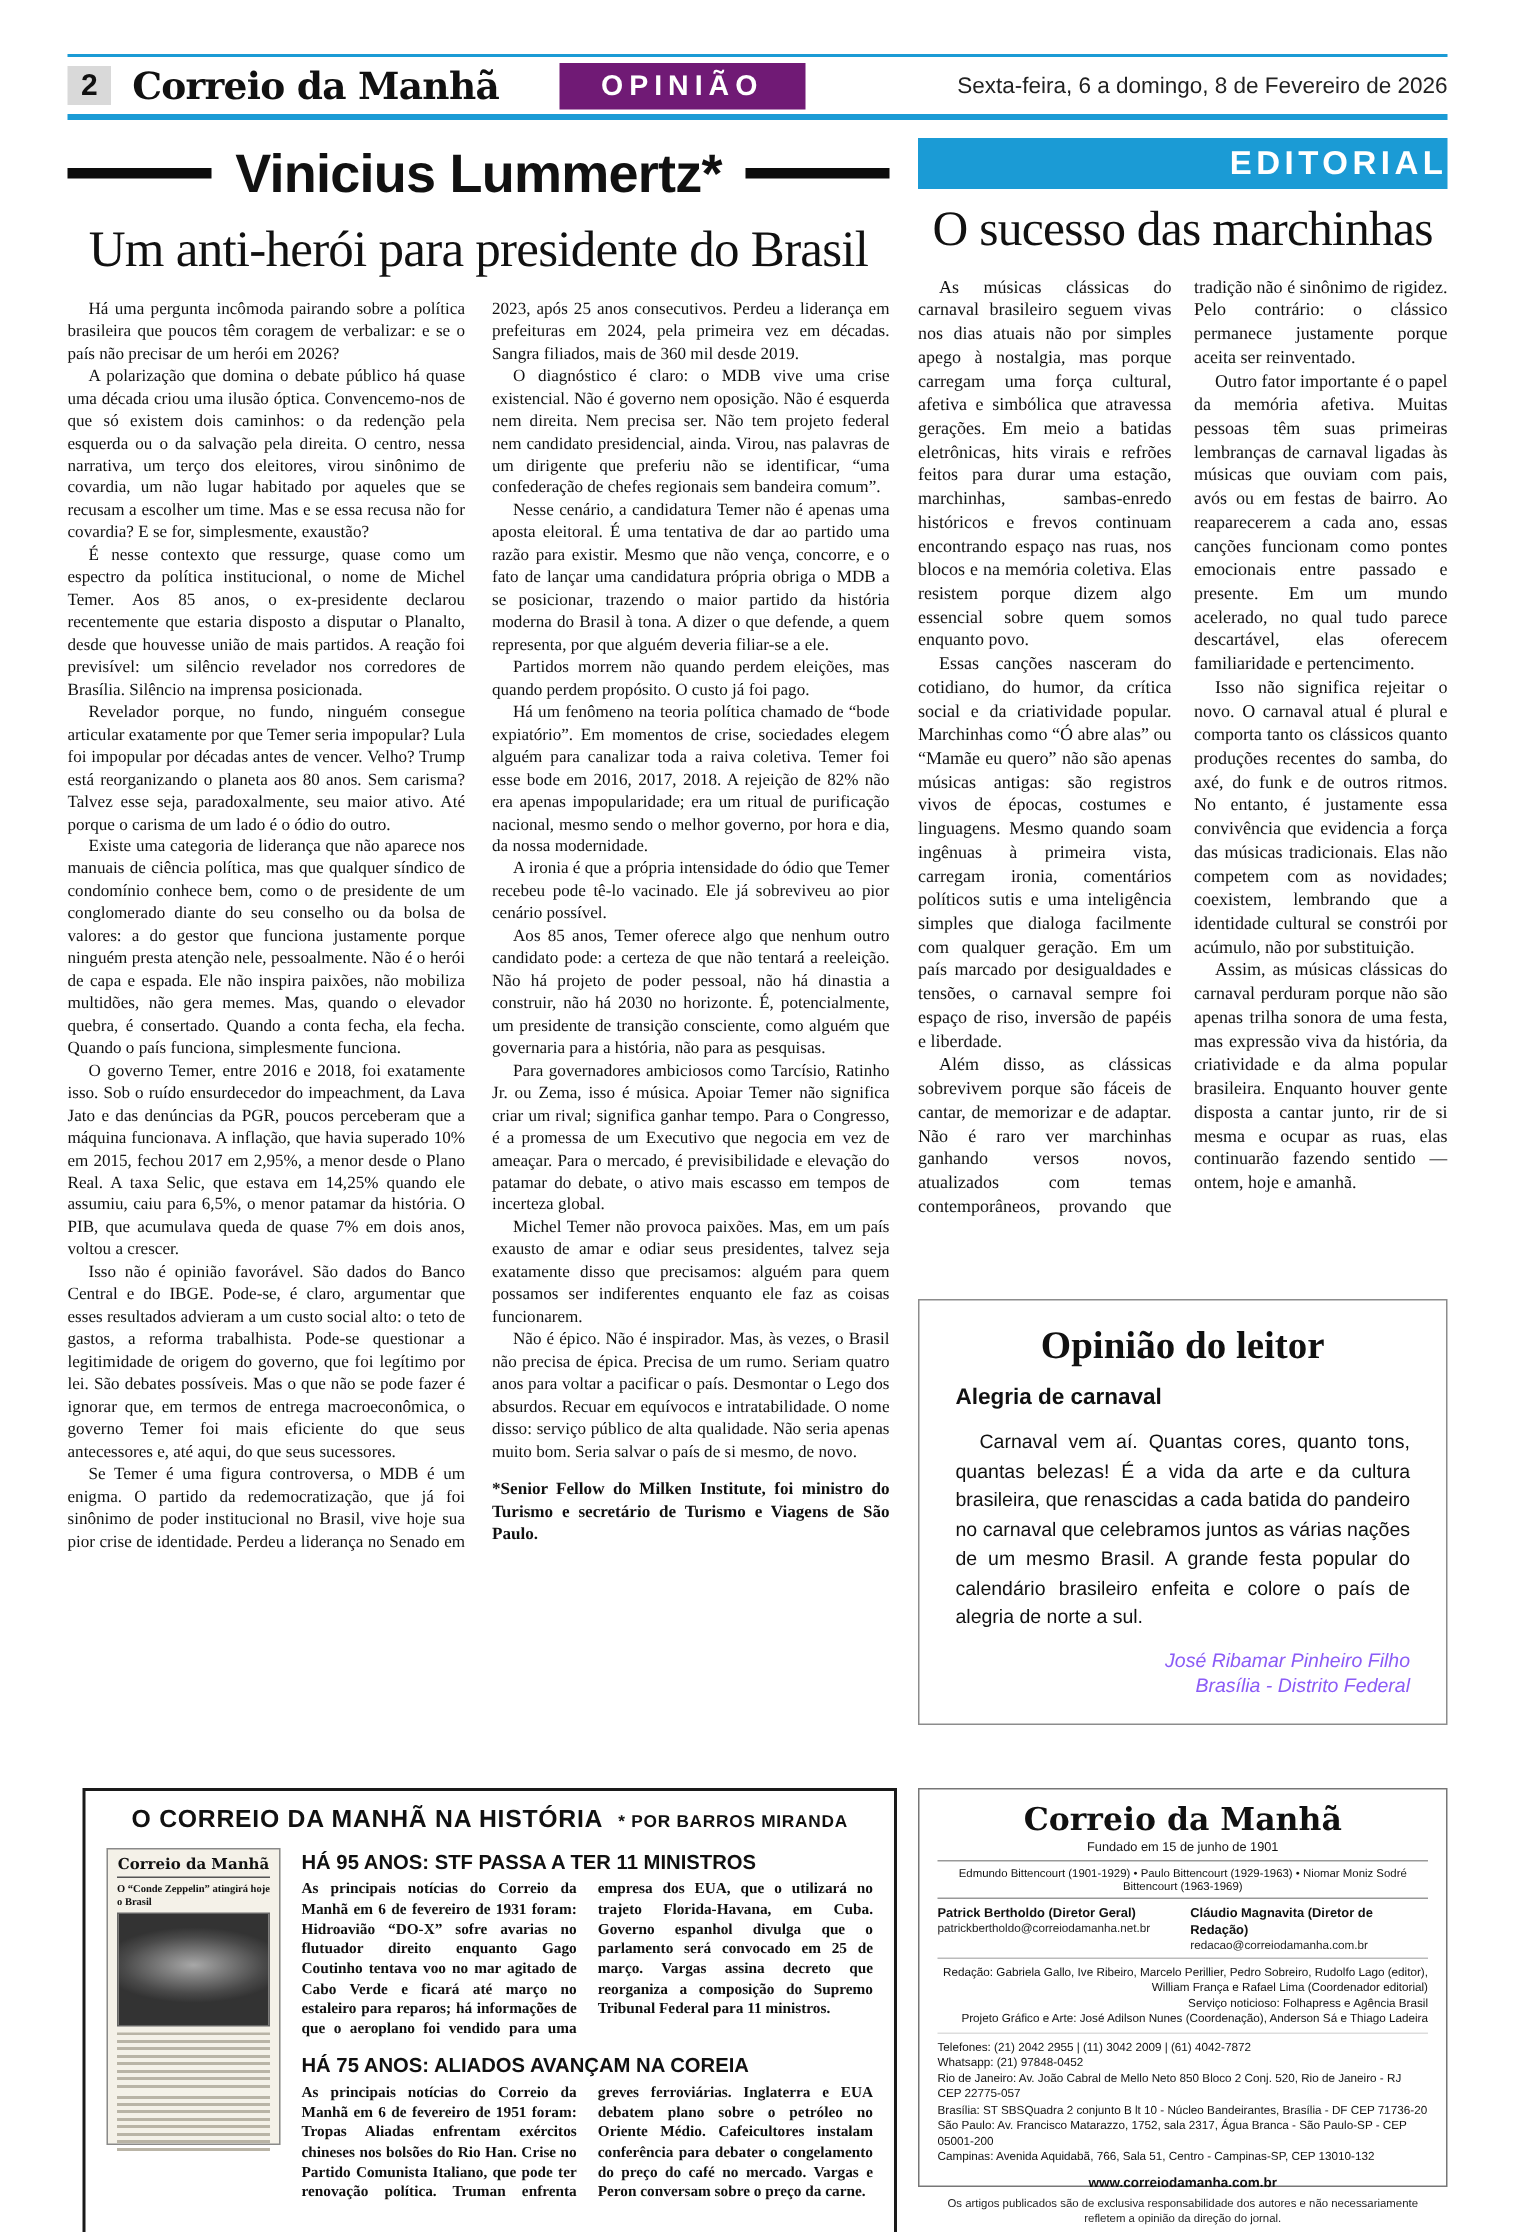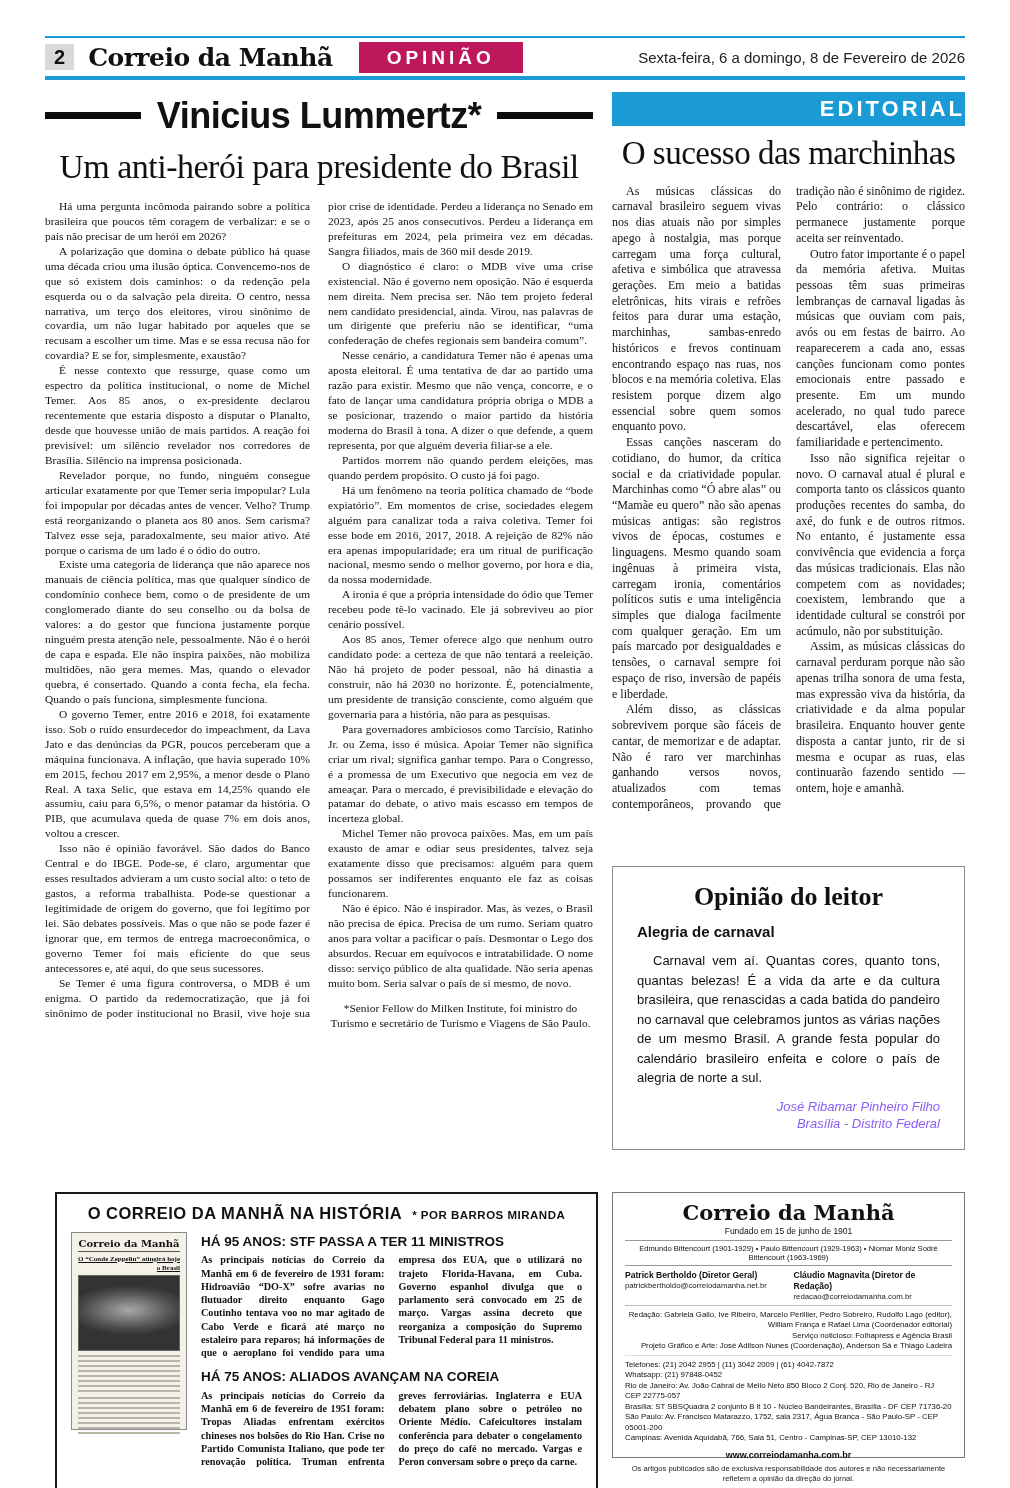--- a/index.html
+++ b/index.html
@@ -8,33 +8,33 @@
     font-family:"Liberation Serif",serif;color:#111;overflow:hidden;
   }
   .rule{position:absolute;left:45px;right:45px;background:var(--accent,#1b9bd5);}
   .rule-top{top:36px;height:2px;}
   .rule-header{top:76px;height:4px;}
 
   
   .header{position:absolute;left:45px;right:45px;top:42px;height:30px;display:flex;align-items:center;gap:14px;}
   .page-num{background:#d9d9d9;color:#111;font:bold 20px/26px "Liberation Sans",sans-serif;padding:0 9px;}
   .logo{font-family:"DejaVu Serif",serif;font-weight:bold;font-size:25px;letter-spacing:-0.5px;white-space:nowrap;}
-  .section-tag{background:#be185d;color:#fff;font:bold 19px/1 "Liberation Sans",sans-serif;letter-spacing:4px;padding:6px 28px;margin-left:12px;}
+  .section-tag{background:#701a75;color:#fff;font:bold 19px/1 "Liberation Sans",sans-serif;letter-spacing:4px;padding:6px 28px;margin-left:26px;}
   .hdr-date{margin-left:auto;font:15px "Liberation Sans",sans-serif;color:#222;white-space:nowrap;}
 
   
   .article{position:absolute;left:45px;top:92px;width:548px;}
   .author-row{display:flex;align-items:center;gap:16px;margin-top:4px;}
   .author-row .bar{flex:1;height:7px;background:#0c0c0c;}
   .author{margin:0;font:bold 36px/1.1 "Liberation Sans",sans-serif;letter-spacing:-0.5px;white-space:nowrap;}
   .headline{margin:12px 0 14px;font:34px/1.1 "Liberation Serif",serif;font-weight:normal;text-align:center;letter-spacing:-0.5px;}
   .body-cols{text-align:justify;}
   .article-body{column-count:2;column-gap:18px;font-size:11.4px;line-height:1.31;height:938px;overflow:hidden;}
   .para{margin:0;text-indent:14px;}
-  .footnote{margin:10px 0 0;text-indent:0;font-weight:normal;text-align:center;break-inside:avoid;}
+  .footnote{margin:10px 0 0;text-indent:0;font-weight:bold;break-inside:avoid;}
 
   
   .right-rail{position:absolute;left:612px;top:92px;width:353px;}
   .editorial-tag{background:var(--accent,#1b9bd5);color:#fff;text-align:right;font:bold 22px/1 "Liberation Sans",sans-serif;letter-spacing:3px;padding:6px 0;}
   .edit-title{margin:10px 0 12px;font:33px/1.08 "Liberation Serif",serif;font-weight:normal;text-align:center;letter-spacing:-0.5px;}
   .edit-body{column-count:2;column-gap:15px;font-size:12px;line-height:1.31;height:668px;overflow:hidden;}
 
   .reader-box{border:1px solid #8c8c8c;margin-top:14px;padding:14px 24px 16px;background:#fff;}
   .reader-title{margin:2px 0 12px;font:bold 26px/1.1 "Liberation Serif",serif;text-align:center;}
   .letter-title{margin:4px 0 10px;font:bold 15px/1.2 "Liberation Sans",sans-serif;}
@@ -42,21 +42,21 @@
   .sig{margin-top:10px;font:italic 13px/1.35 "Liberation Sans",sans-serif;text-align:right;color:#8b5cf6;}
 
   
   .history-box{position:absolute;left:55px;top:1192px;width:543px;height:330px;border:2px solid #1a1a1a;box-sizing:border-box;padding:10px 14px;}
   .hist-title-row{text-align:center;margin-bottom:8px;white-space:nowrap;}
   .hist-title{font:bold 16.5px/1.2 "Liberation Sans",sans-serif;letter-spacing:0.5px;}
   .hist-byline{font:bold 11.5px/1.2 "Liberation Sans",sans-serif;letter-spacing:0.5px;margin-left:6px;}
   .hist-content{display:flex;gap:14px;}
   .thumb{width:116px;flex:0 0 116px;border:1px solid #8a8a8a;background:#f4f1e8;padding:5px 6px;box-sizing:border-box;height:198px;}
   .thumb-mast{font-family:"DejaVu Serif",serif;font-weight:bold;font-size:10px;text-align:center;border-bottom:1px solid #555;padding-bottom:2px;}
-  .thumb-headline{font:bold 7px/1.25 "Liberation Serif",serif;text-align:right;margin:3px 0;text-decoration:underline;}
+  .thumb-headline{font:bold 7px/1.25 "Liberation Serif",serif;text-align:left;margin:3px 0;}
   .thumb-photo{height:74px;margin:2px 0 4px;background:radial-gradient(ellipse 62% 34% at 50% 46%,#a8a8a8,#4a4a4a 75%,#333 100%);border:1px solid #666;}
   .thumb-lines{height:38px;margin-top:4px;background:repeating-linear-gradient(#b9b4a6 0 2px,transparent 2px 5px);}
   .hist-sections{flex:1;min-width:0;}
   .hist-heading{margin:2px 0 4px;font:bold 13.5px/1.15 "Liberation Sans",sans-serif;}
   .hist-text{column-count:2;column-gap:14px;font-size:10.2px;line-height:1.3;text-align:justify;font-weight:bold;}
   .hist-section + .hist-section{margin-top:10px;}
 
   
   .imprint{position:absolute;left:612px;top:1192px;width:353px;height:266px;border:1px solid #777;box-sizing:border-box;padding:8px 12px;font-family:"Liberation Sans",sans-serif;}
   .imp-logo{font-family:"DejaVu Serif",serif;font-weight:bold;font-size:21px;text-align:center;line-height:1.1;}

